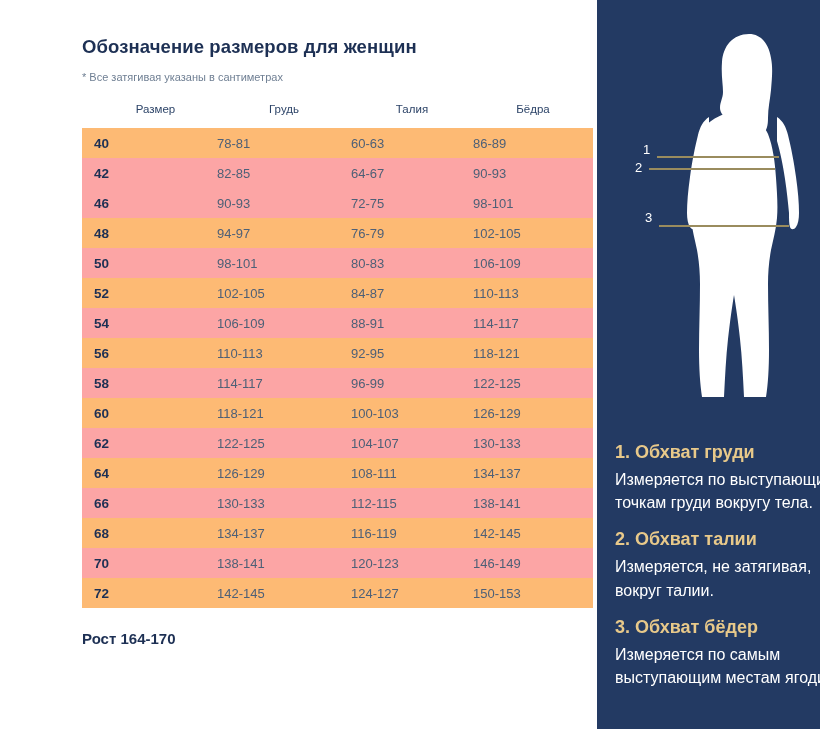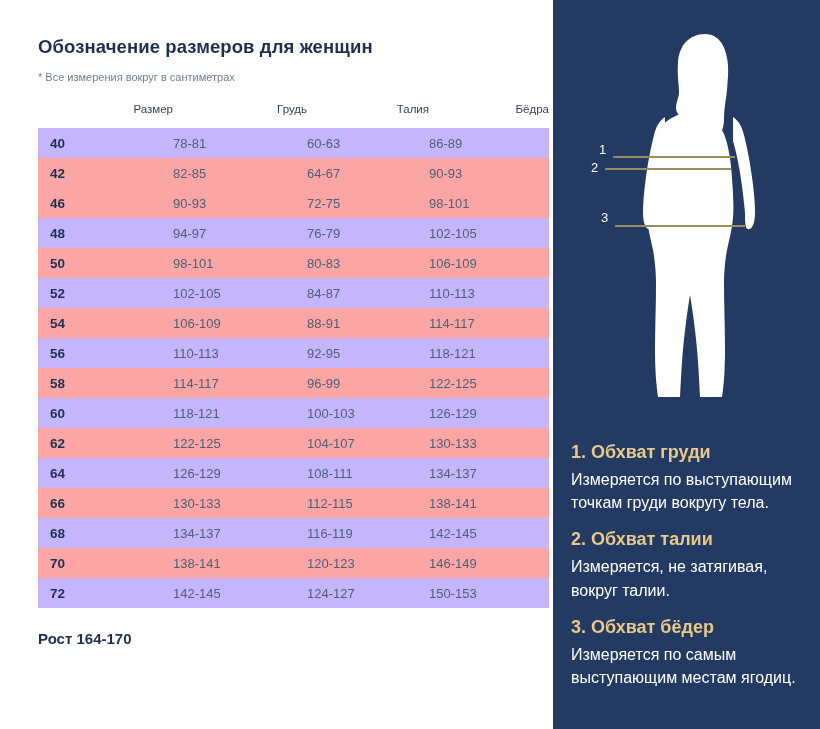--- a/index.html
+++ b/index.html
@@ -8,20 +8,21 @@
     height: 729px;
     font-family: "Liberation Sans", sans-serif;
     background: #ffffff;
     overflow: hidden;
   }
   .page {
     position: relative;
     width: 757px;
     height: 729px;
     display: flex;
+    padding-left: 44px;
   }
   
   .left {
     width: 553px;
     height: 729px;
     background: #ffffff;
     padding: 36px 28px 0 38px;
     position: relative;
   }
   .title {
@@ -35,41 +36,41 @@
     font-size: 11px;
     color: #6f7f93;
     margin-bottom: 20px;
   }
   table.sizes {
     width: 100%;
     border-collapse: collapse;
     table-layout: fixed;
   }
   table.sizes th {
-    text-align: right;
+    text-align: center;
     font-size: 11.5px;
     font-weight: normal;
     color: #2d4468;
     padding: 0 0 13px 0;
   }
   table.sizes td {
     font-size: 13px;
     color: #4e6077;
     height: 30px;
     vertical-align: middle;
     padding: 0;
   }
   table.sizes td.size {
     font-weight: bold;
     color: #1d3054;
     font-size: 13.5px;
     padding-left: 12px;
   }
   table.sizes th.size-h { padding-left: 12px; }
-  table.sizes tr.alt td { background: #c4b5fd; }
+  table.sizes tr.alt td { background: #fdba74; }
   table.sizes tr.plain td { background: #fca5a5; }
   col.c1 { width: 135px; }
   col.c2 { width: 134px; }
   col.c3 { width: 122px; }
   col.c4 { width: 120px; }
   .height-note {
     margin-top: 22px;
     font-size: 15px;
     font-weight: bold;
     color: #1d3054;
@@ -105,21 +106,21 @@
     color: #ffffff;
   }
 </style>
 </head>
 <body>
 
 <div class="page">
 
   <div class="left">
     <div class="title">Обозначение размеров для женщин</div>
-    <div class="subtitle">* Все измерения вокруг в сантиметрах</div>
+    <div class="subtitle">* Все затягивая указаны в сантиметрах</div>
 
     <table class="sizes">
       <colgroup>
           <col class="c1">
           <col class="c2">
           <col class="c3">
           <col class="c4">
         </colgroup>
       <thead>
         <tr>

